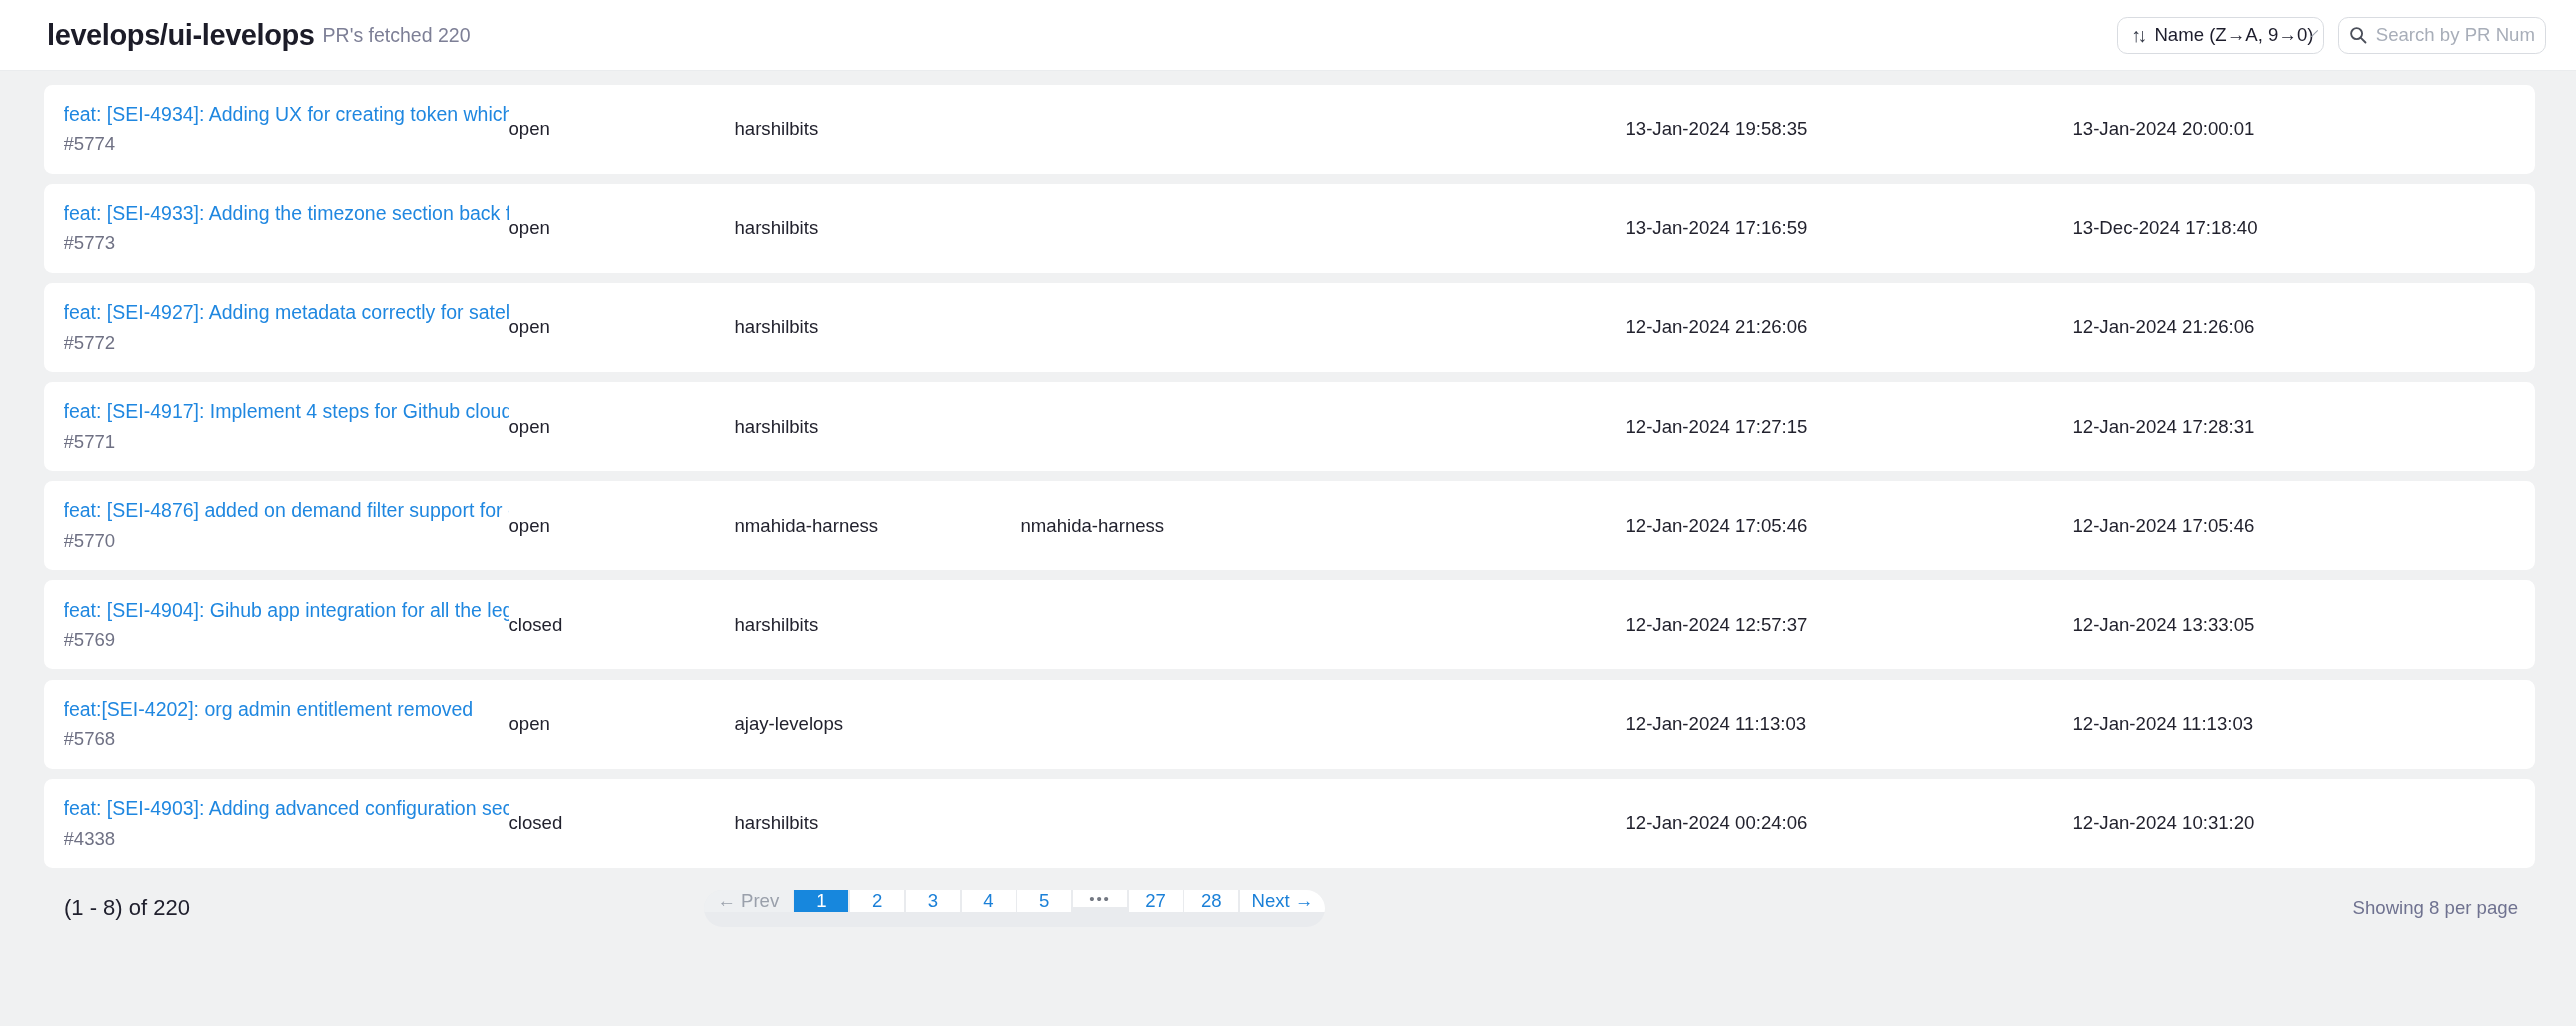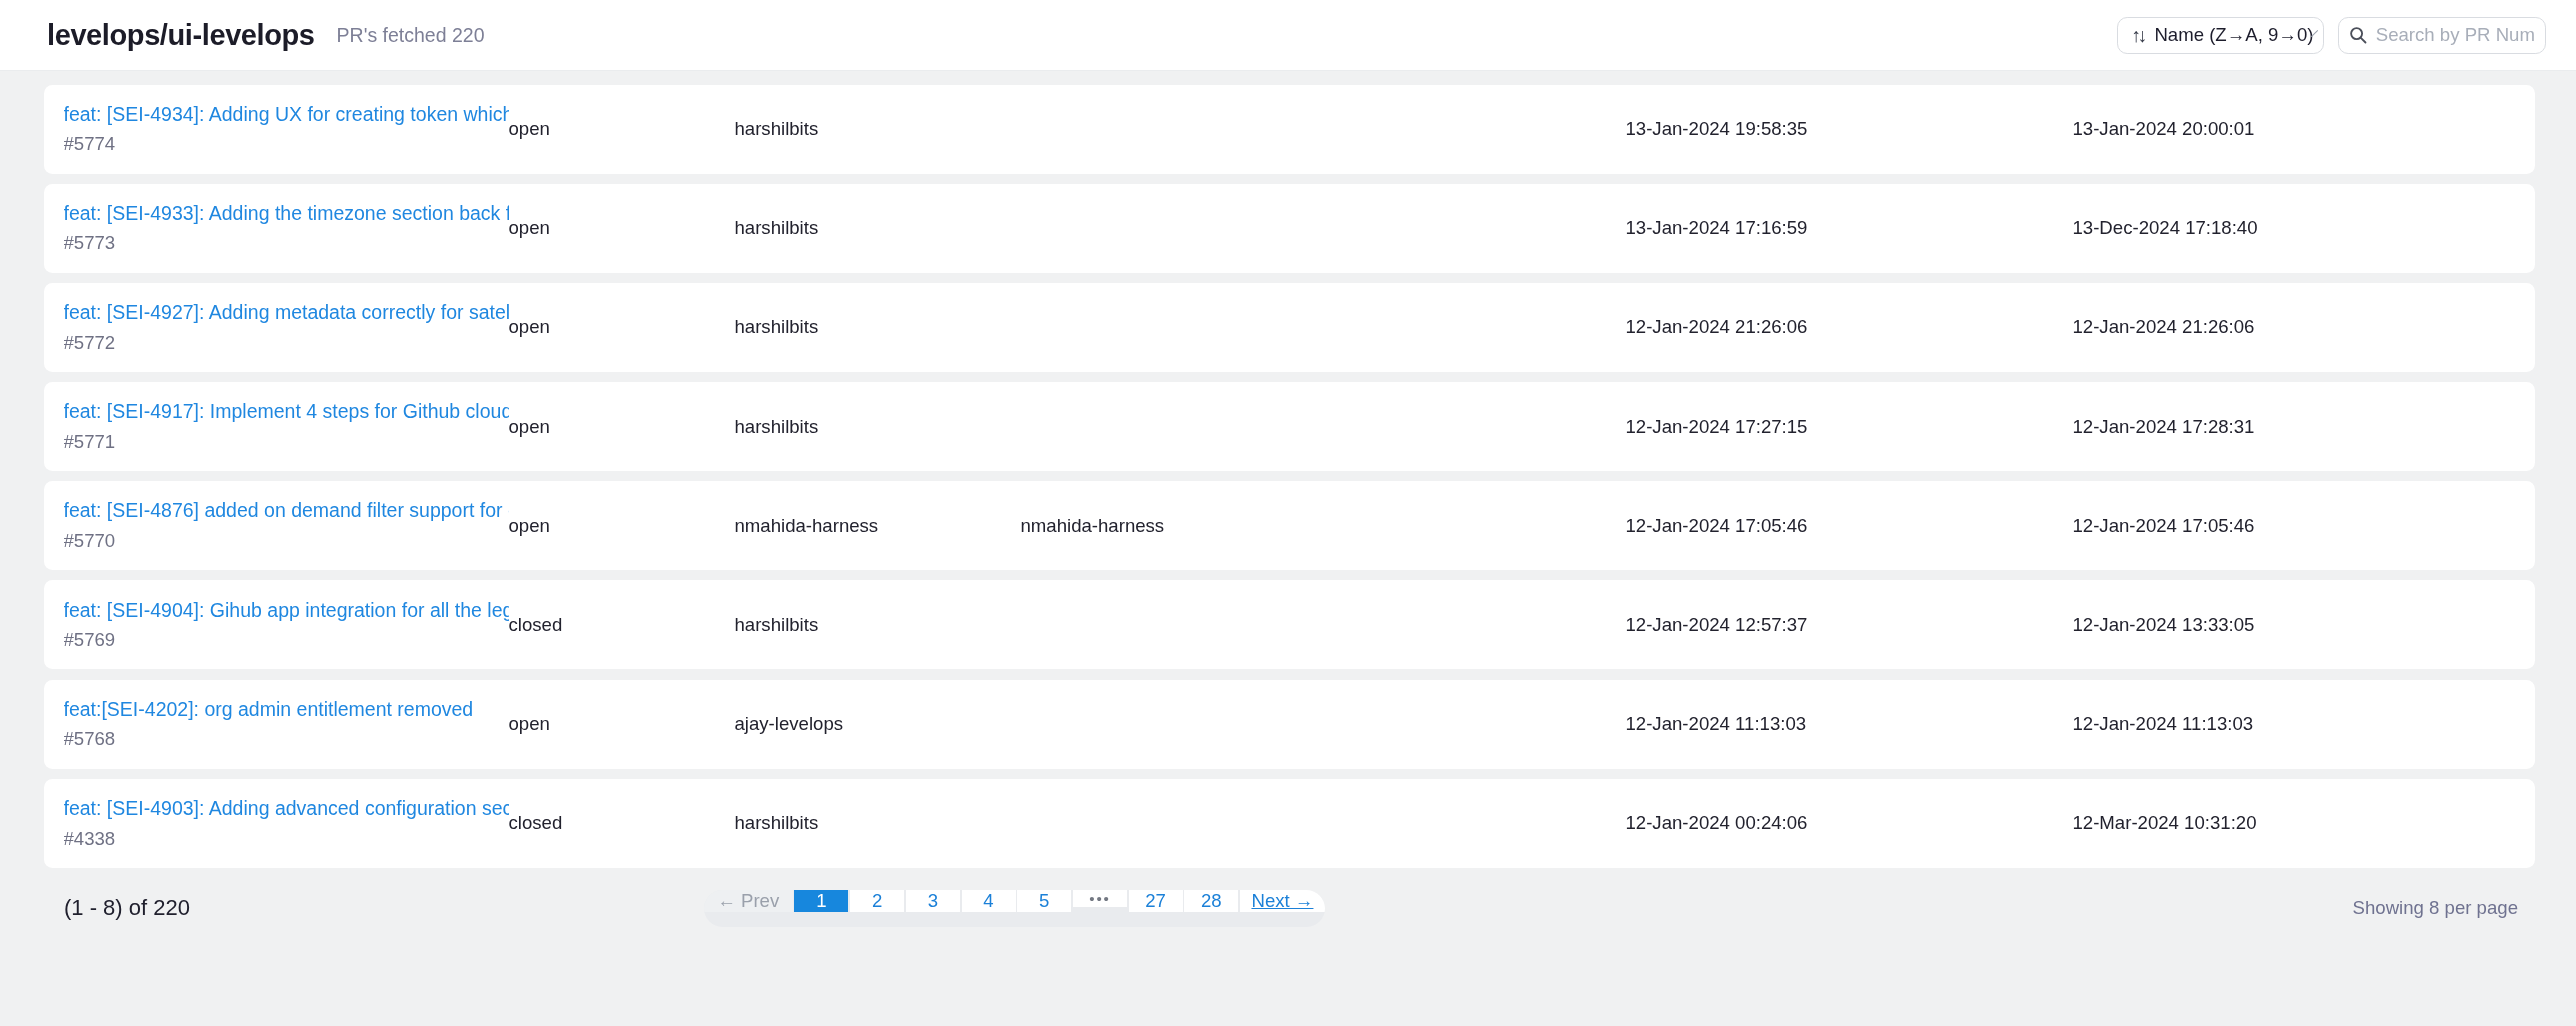--- a/index.html
+++ b/index.html
@@ -11,21 +11,21 @@
     overflow:hidden;
   }
   .page { width:2576px; height:1026px; position:relative; }
 
   
   .topbar {
     height:71px; background:#ffffff; border-bottom:0.8px solid #eaecee;
     display:flex; align-items:center; padding:0 30.5px 0 47px;
   }
   .title { font-size:29px; font-weight:700; color:#1c1c28; letter-spacing:-0.4px; }
-  .subtitle { font-size:19.5px; color:#7d7f96; margin-left:22px; }
+  .subtitle { font-size:19.5px; color:#7d7f96; margin-left:8px; }
   .topbar-controls { margin-left:auto; display:flex; align-items:center; gap:13.5px; }
   .sort-btn {
     width:207px; height:37px; border:0.8px solid #d9dce1; border-radius:10.2px; background:#fff;
     display:flex; align-items:center; padding:0 13.5px; cursor:pointer;
   }
   .sort-arrows { font-size:19.5px; color:#343947; letter-spacing:-3.4px; margin-right:10.2px; white-space:nowrap; }
   .sort-label { font-size:18.6px; color:#1d1d2c; white-space:nowrap; }
   .chevron {
     width:9.3px; height:9.3px; border-right:1.7px solid #99a0ac; border-bottom:1.7px solid #99a0ac;
     transform:rotate(45deg); margin-left:auto; margin-top:-3.4px;
@@ -70,21 +70,21 @@
   .range-text { font-size:22px; color:#20202e; }
   .pagination {
     margin:0 auto; display:flex; gap:1.7px; background:#e9ebee; border-radius:18.6px;
     overflow:hidden; height:37px; align-items:flex-start;
   }
   .pg-cell {
     background:#ffffff; display:flex; align-items:center; justify-content:center;
     font-size:18.6px; color:#1b80d8; cursor:pointer; min-width:54px;
   }
   .pg-prev { background:#eef0f2; color:#9aa0ab; min-width:89px; }
-  .pg-next { min-width:85px;text-decoration:underline; }
+  .pg-next { min-width:85px; }
   .pg-active { background:#1787dd; color:#ffffff; }
   .pg-dots { color:#737882; letter-spacing:1.7px; font-size:15.2px; cursor:default; }
   .per-page { margin-left:auto; font-size:18.6px; color:#6f7290; padding-right:17px; }
 </style>
 </head>
 <body>
 
 <div class="page">
 
   <div class="topbar">
@@ -204,21 +204,21 @@
       <div class="grid row-card">
         <div class="pr-cell">
           <span class="pr-title">feat: [SEI-4903]: Adding advanced configuration sectio...</span>
           <span class="pr-number">#4338</span>
         </div>
         <div class="cell">closed</div>
         <div class="cell">harshilbits</div>
         <div class="cell"></div>
         <div class="cell"></div>
         <div class="cell">12-Jan-2024 00:24:06</div>
-        <div class="cell">12-Mar-2024 10:31:20</div>
+        <div class="cell">12-Jan-2024 10:31:20</div>
       </div>
 
     </div>
   </div>
 
   <div class="footer">
     <div class="range-text">(1 - 8) of 220</div>
 
     <div class="pagination">
       <div class="pg-cell pg-prev">← Prev</div>

